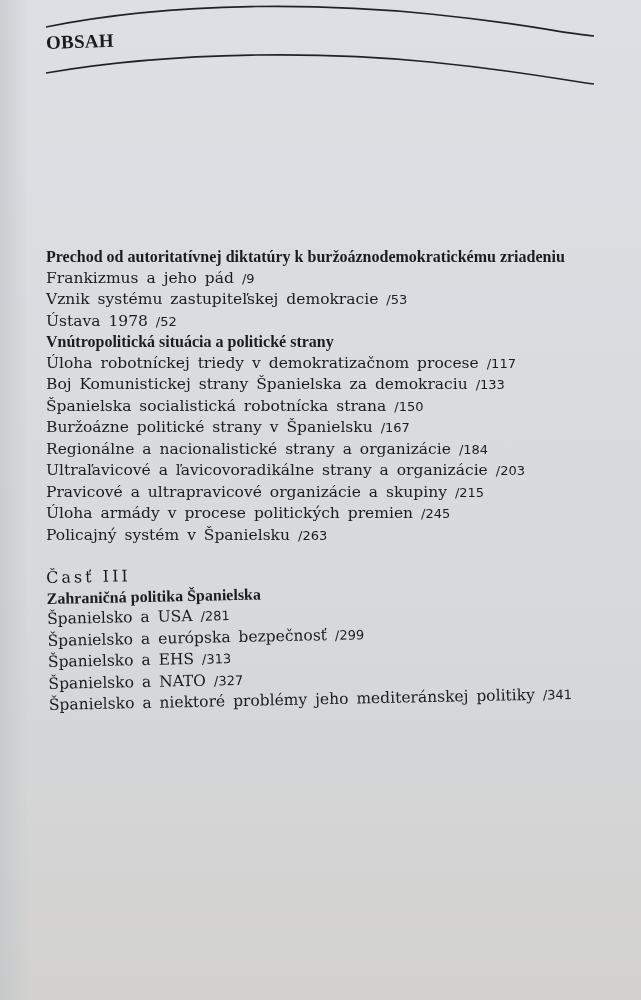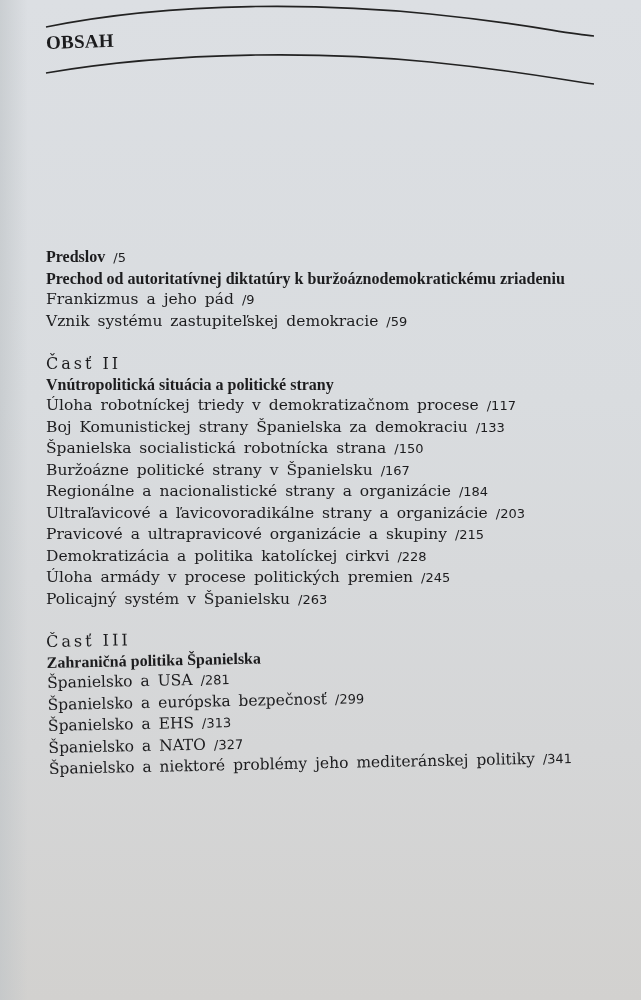--- a/index.html
+++ b/index.html
@@ -78,41 +78,37 @@
 
 <svg class="header-rule" viewBox="0 0 641 110">
   <path d="M46 27 C 180 0, 330 4, 430 14 S 560 33, 594 36" fill="none" stroke="#222" stroke-width="1.6"></path>
   <path d="M46 73 C 180 50, 330 52, 430 62 S 560 80, 594 84" fill="none" stroke="#222" stroke-width="1.6"></path>
 </svg>
 
 <div class="title">OBSAH</div>
 
 <div class="content">
 
-  <div class="entry">
-    <span class="bold">Predslov</span><span class="page-num">/5</span>
-  </div>
 
   <div>
     <span class="section-title bold">Prechod od autoritatívnej diktatúry k buržoáznodemokratickému zriadeniu</span>
     <div class="entry"><span>Frankizmus a jeho pád</span><span class="page-num">/9</span></div>
-    <div class="entry"><span>Vznik systému zastupiteľskej demokracie</span><span class="page-num">/59</span></div>
+    <div class="entry"><span>Vznik systému zastupiteľskej demokracie</span><span class="page-num">/53</span></div>
+    <div class="entry"><span>Ústava 1978</span><span class="page-num">/52</span></div>
   </div>
 
   <div>
-    <span class="part-label">Časť II</span>
     <span class="section-title bold">Vnútropolitická situácia a politické strany</span>
     <div class="entry"><span>Úloha robotníckej triedy v demokratizačnom procese</span><span class="page-num">/117</span></div>
     <div class="entry"><span>Boj Komunistickej strany Španielska za demokraciu</span><span class="page-num">/133</span></div>
     <div class="entry"><span>Španielska socialistická robotnícka strana</span><span class="page-num">/150</span></div>
     <div class="entry"><span>Buržoázne politické strany v Španielsku</span><span class="page-num">/167</span></div>
     <div class="entry"><span>Regionálne a nacionalistické strany a organizácie</span><span class="page-num">/184</span></div>
     <div class="entry"><span>Ultraľavicové a ľavicovoradikálne strany a organizácie</span><span class="page-num">/203</span></div>
     <div class="entry"><span>Pravicové a ultrapravicové organizácie a skupiny</span><span class="page-num">/215</span></div>
-    <div class="entry"><span>Demokratizácia a politika katolíckej cirkvi</span><span class="page-num">/228</span></div>
     <div class="entry"><span>Úloha armády v procese politických premien</span><span class="page-num">/245</span></div>
     <div class="entry"><span>Policajný systém v Španielsku</span><span class="page-num">/263</span></div>
   </div>
 
   <div class="part3">
     <span class="part-label">Časť III</span>
     <span class="section-title bold">Zahraničná politika Španielska</span>
     <div class="entry"><span>Španielsko a USA</span><span class="page-num">/281</span></div>
     <div class="entry"><span>Španielsko a európska bezpečnosť</span><span class="page-num">/299</span></div>
     <div class="entry"><span>Španielsko a EHS</span><span class="page-num">/313</span></div>

